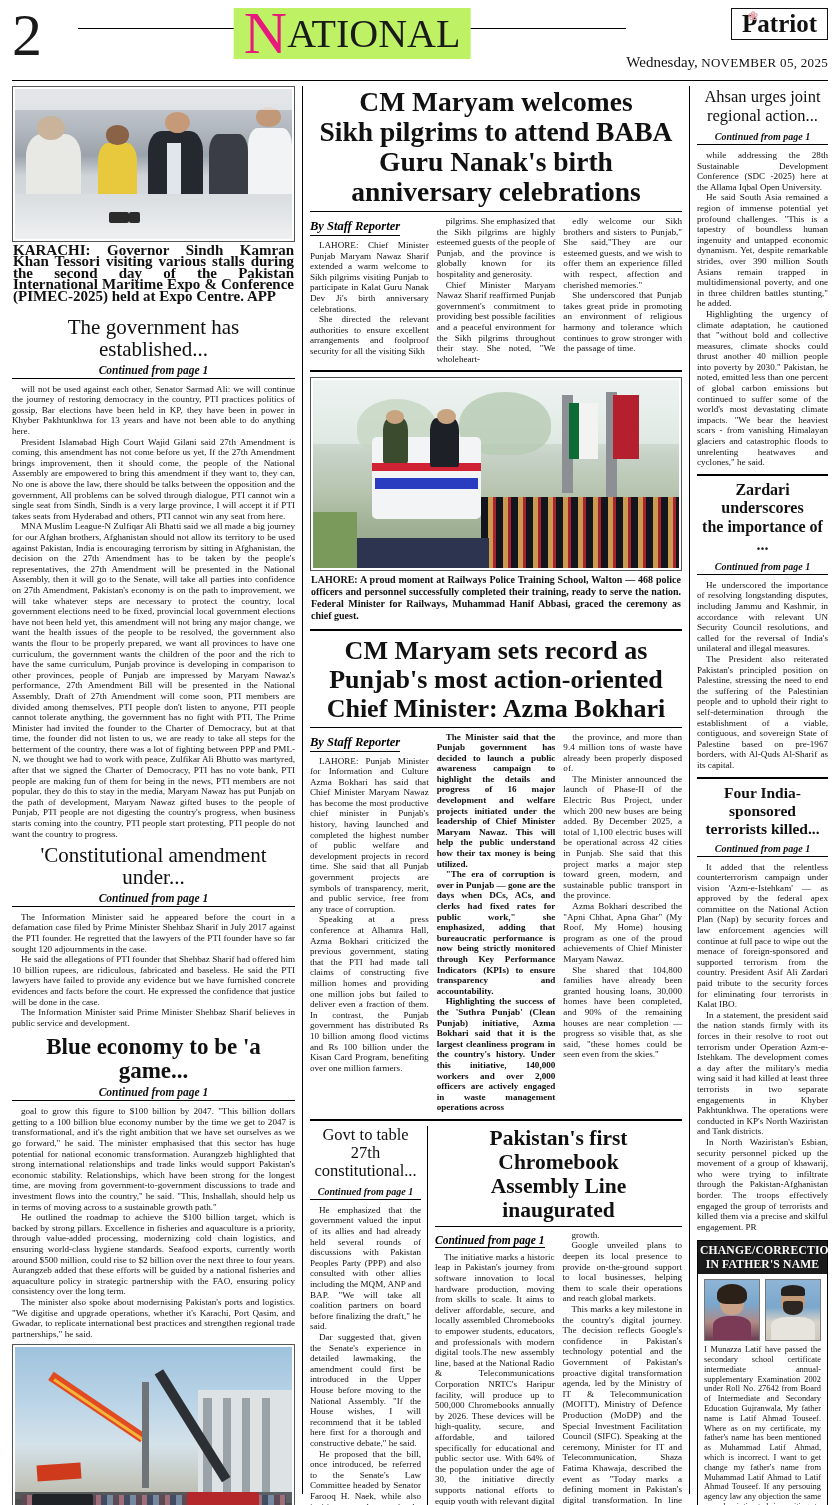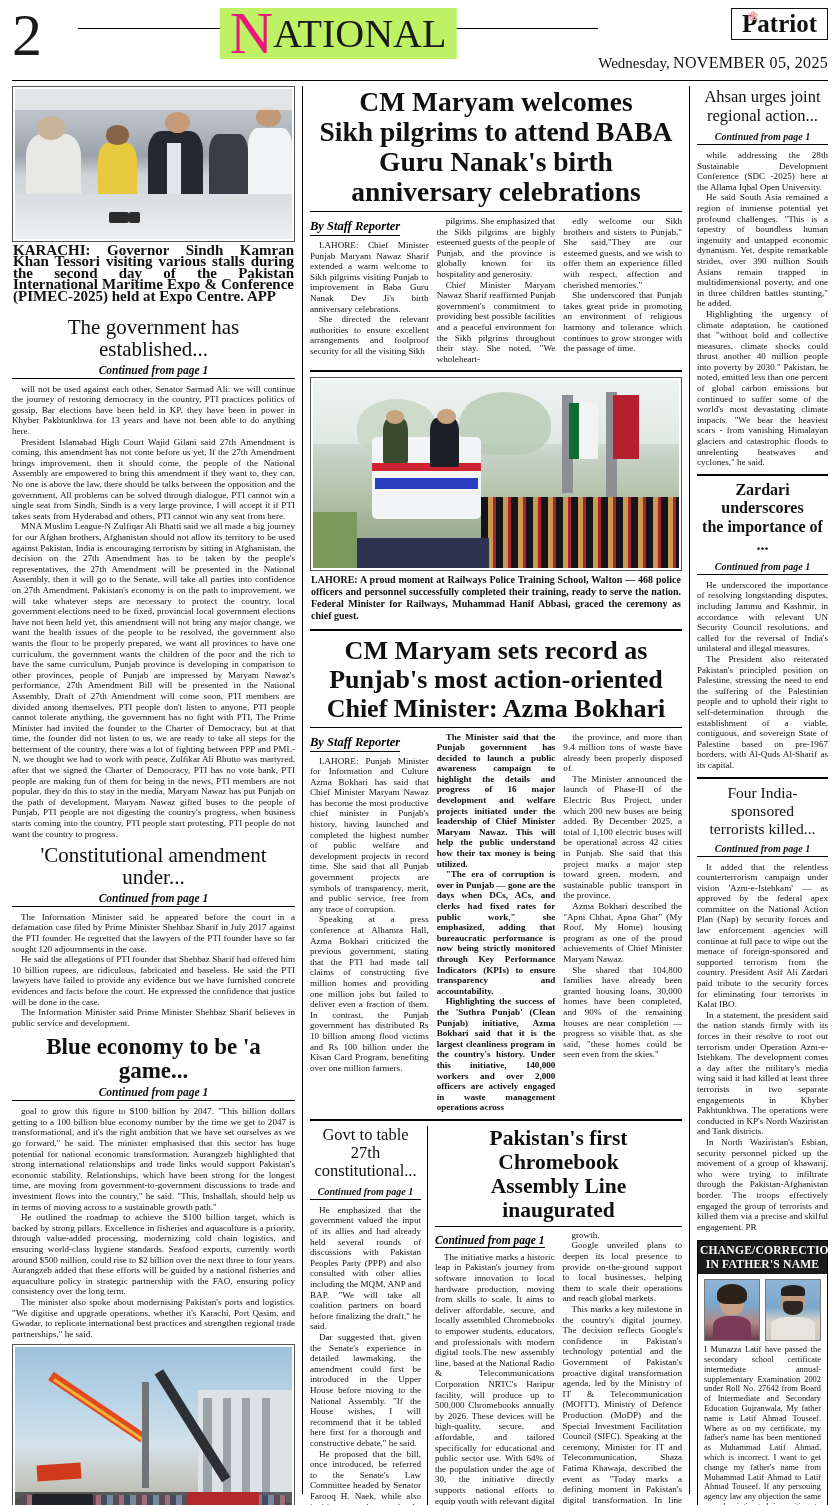--- a/index.html
+++ b/index.html
@@ -98,21 +98,21 @@
   }
   .date-line {
     margin-top: 14px;
     font-size: 13.5px;
     text-align: right;
     white-space: nowrap;
     color: #111;
   }
   .date-line .dow { font-size: 15px; }
   .date-line .dnum {
-    font-size: 16px;
+    font-size: 13px;
     letter-spacing: 0.3px;
   }
   .mast-bottom-rule {
     border-top: 1.2px solid #000;
     margin: 2px 0 5px 0;
   }
 
   
   .grid {
     display: flex;
@@ -332,21 +332,21 @@
         <div>Sikh pilgrims to attend BABA</div>
         <div>Guru Nanak's birth</div>
         <div>anniversary celebrations</div>
       </div>
       <div class="hr-thin" style="margin-top:4px;"></div>
 
       <div style="display:flex;gap:8px;">
         <div style="flex:1;">
           <div class="byline">By Staff Reporter</div>
           <div class="body-text">
-              <p>LAHORE: Chief Minister Punjab Maryam Nawaz Sharif extended a warm welcome to Sikh pilgrims visiting Punjab to improvement in Baba Guru Nanak Dev Ji's birth anniversary celebrations.</p>
+              <p>LAHORE: Chief Minister Punjab Maryam Nawaz Sharif extended a warm welcome to Sikh pilgrims visiting Punjab to participate in Kalat Guru Nanak Dev Ji's birth anniversary celebrations.</p>
               <p>She directed the relevant authorities to ensure excellent arrangements and foolproof security for all the visiting Sikh</p>
             </div>
         </div>
         <div style="flex:1;">
           <div class="body-text">
               <p>pilgrims. She emphasized that the Sikh pilgrims are highly esteemed guests of the people of Punjab, and the province is globally known for its hospitality and generosity.</p>
               <p>Chief Minister Maryam Nawaz Sharif reaffirmed Punjab government's commitment to providing best possible facilities and a peaceful environment for the Sikh pilgrims throughout their stay. She noted, "We wholeheart-</p>
             </div>
         </div>
         <div style="flex:1;">
@@ -478,21 +478,21 @@
         <div>the importance of ...</div>
       </div>
       <div class="cont-from small" style="margin-top:3px;">Continued from page 1</div>
       <div class="body-text">
         <p>He underscored the importance of resolving longstanding disputes, including Jammu and Kashmir, in accordance with relevant UN Security Council resolutions, and called for the reversal of India's unilateral and illegal measures.</p>
         <p>The President also reiterated Pakistan's principled position on Palestine, stressing the need to end the suffering of the Palestinian people and to uphold their right to self-determination through the establishment of a viable, contiguous, and sovereign State of Palestine based on pre-1967 borders, with Al-Quds Al-Sharif as its capital.</p>
       </div>
 
       <div class="hr-thick"></div>
 
-      <div class="jump-head" style="font-weight:400;font-size:15.5px;line-height:18px;">
+      <div class="jump-head" style="font-weight:700;font-size:15.5px;line-height:18px;">
         <div>Four India-sponsored</div>
         <div>terrorists killed...</div>
       </div>
       <div class="cont-from small" style="margin-top:2px;">Continued from page 1</div>
       <div class="body-text">
         <p>It added that the relentless counterterrorism campaign under vision 'Azm-e-Istehkam' — as approved by the federal apex committee on the National Action Plan (Nap) by security forces and law enforcement agencies will continue at full pace to wipe out the menace of foreign-sponsored and supported terrorism from the country. President Asif Ali Zardari paid tribute to the security forces for eliminating four terrorists in Kalat IBO.</p>
         <p>In a statement, the president said the nation stands firmly with its forces in their resolve to root out terrorism under Operation Azm-e-Istehkam. The development comes a day after the military's media wing said it had killed at least three terrorists in two separate engagements in Khyber Pakhtunkhwa. The operations were conducted in KP's North Waziristan and Tank districts.</p>
         <p>In North Waziristan's Esbian, security personnel picked up the movement of a group of khawarij, who were trying to infiltrate through the Pakistan-Afghanistan border. The troops effectively engaged the group of terrorists and killed them via a precise and skilful engagement. PR</p>
       </div>
 

